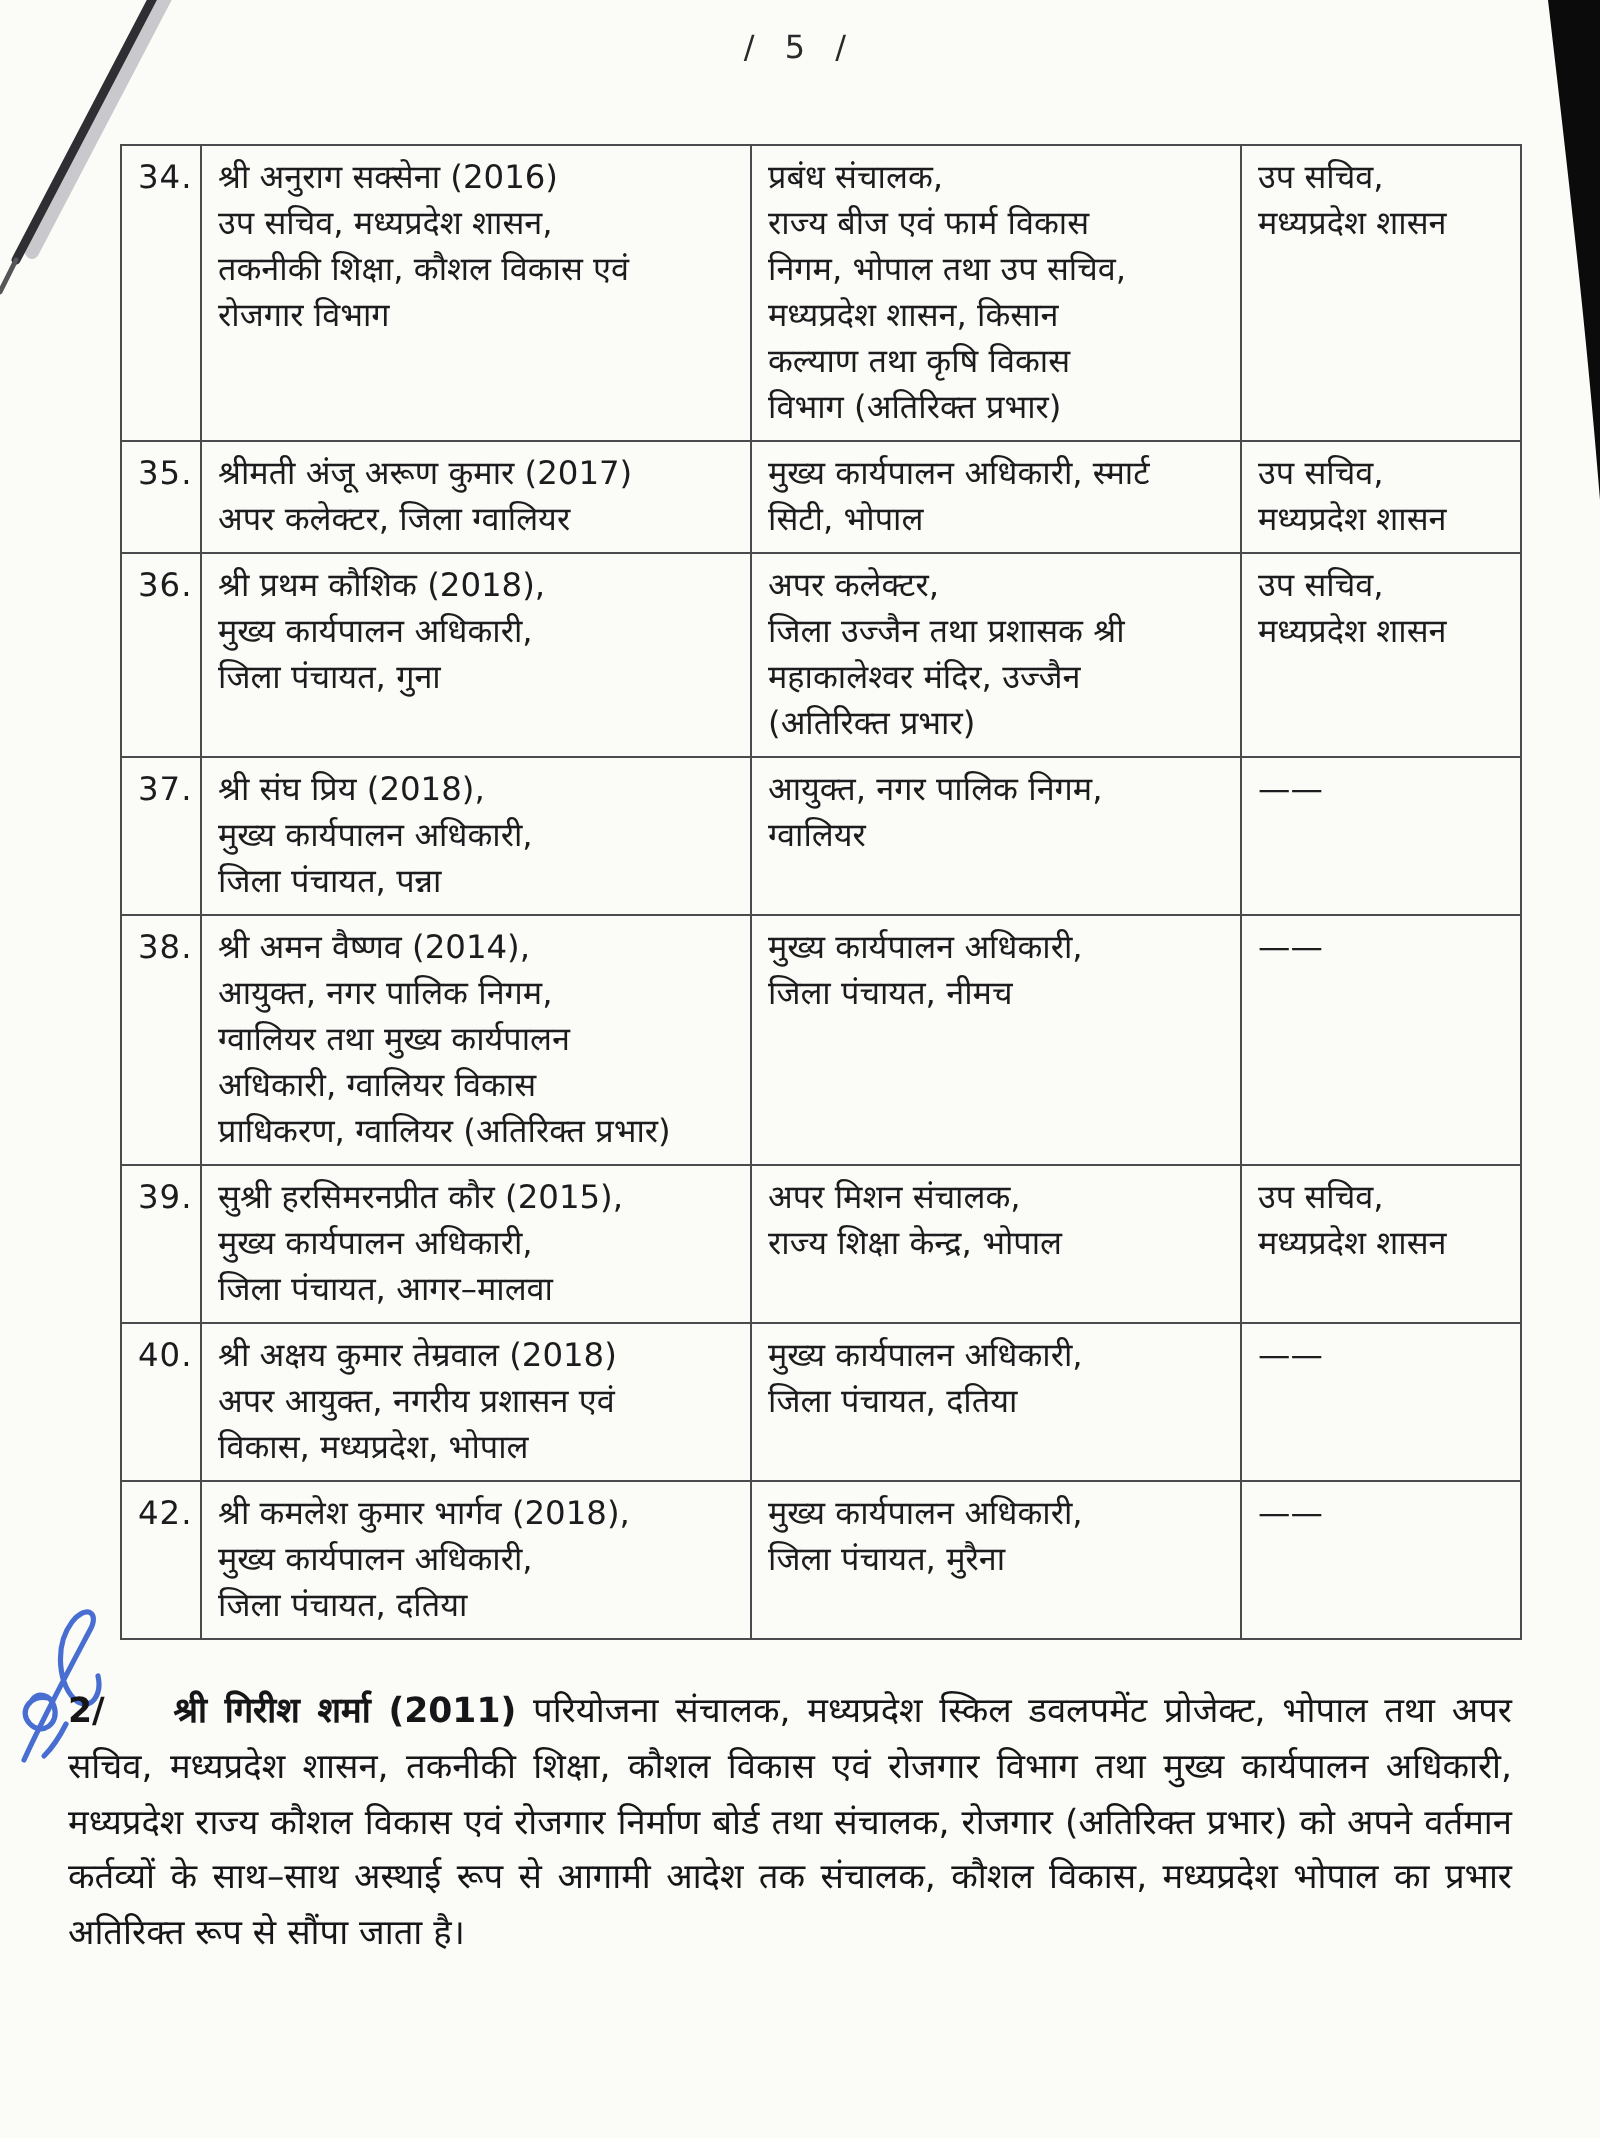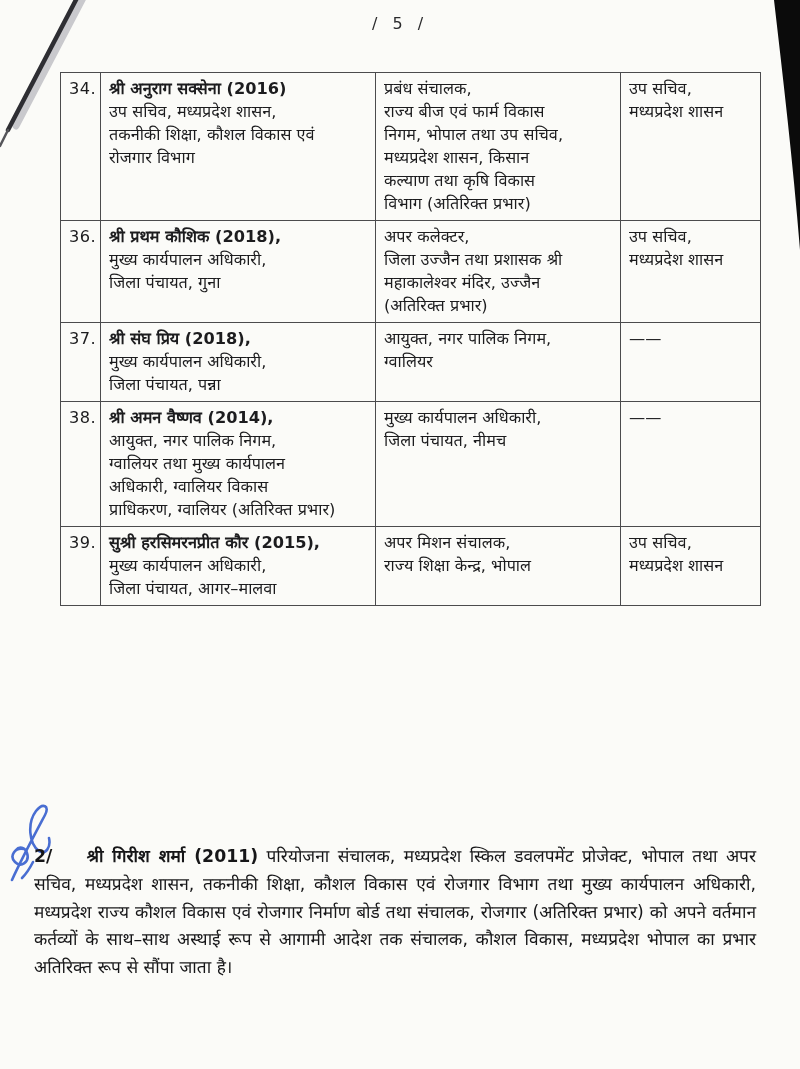--- a/index.html
+++ b/index.html
@@ -16,21 +16,21 @@
   }
   table.transfer{
     position:absolute;left:60px;top:72px;width:700px;
     border-collapse:collapse;table-layout:fixed;
   }
   table.transfer td{
     border:1.2px solid #4b4b4d;vertical-align:top;
     padding:4px 8px 5px 8px;font-size:16.2px;line-height:23px;
   }
   td.c-sno{text-align:center;padding-top:6px;font-size:15.5px;letter-spacing:0.5px;margin-top:48px;}
-  td.c-name .officer-name{font-weight:bold;display:block;}
+  td.c-name .officer-name{font-weight:normal;display:block;}
   td.c-name .officer-post{display:block;white-space:pre-line;}
   td.c-post{white-space:pre-line;}
   td.c-remark{white-space:pre-line;text-align:left;}
   .order-para{
     position:absolute;left:34px;top:843px;width:722px;margin:0;
     font-size:17.3px;line-height:27.8px;text-align:justify;color:#161618;
   }
   .bold{font-weight:bold;}
   .para-no{margin-right:26px;}
 </style>
@@ -70,20 +70,31 @@
     <td class="c-post">प्रबंध संचालक,
 राज्य बीज एवं फार्म विकास
 निगम, भोपाल तथा उप सचिव,
 मध्यप्रदेश शासन, किसान
 कल्याण तथा कृषि विकास
 विभाग (अतिरिक्त प्रभार)</td>
     <td class="c-remark">उप सचिव,
 मध्यप्रदेश शासन</td>
   </tr>
 
+  <tr>
+    <td class="c-sno">35.</td>
+    <td class="c-name">
+      <span class="officer-name">श्रीमती अंजू अरूण कुमार (2017)</span>
+      <span class="officer-post">अपर कलेक्टर, जिला ग्वालियर</span>
+    </td>
+    <td class="c-post">मुख्य कार्यपालन अधिकारी, स्मार्ट
+सिटी, भोपाल</td>
+    <td class="c-remark">उप सचिव,
+मध्यप्रदेश शासन</td>
+  </tr>
 
   <tr>
     <td class="c-sno">36.</td>
     <td class="c-name">
       <span class="officer-name">श्री प्रथम कौशिक (2018),</span>
       <span class="officer-post">मुख्य कार्यपालन अधिकारी,
 जिला पंचायत, गुना</span>
     </td>
     <td class="c-post">अपर कलेक्टर,
 जिला उज्जैन तथा प्रशासक श्री
@@ -125,22 +136,44 @@
       <span class="officer-name">सुश्री हरसिमरनप्रीत कौर (2015),</span>
       <span class="officer-post">मुख्य कार्यपालन अधिकारी,
 जिला पंचायत, आगर–मालवा</span>
     </td>
     <td class="c-post">अपर मिशन संचालक,
 राज्य शिक्षा केन्द्र, भोपाल</td>
     <td class="c-remark">उप सचिव,
 मध्यप्रदेश शासन</td>
   </tr>
 
+  <tr>
+    <td class="c-sno">40.</td>
+    <td class="c-name">
+      <span class="officer-name">श्री अक्षय कुमार तेम्रवाल (2018)</span>
+      <span class="officer-post">अपर आयुक्त, नगरीय प्रशासन एवं
+विकास, मध्यप्रदेश, भोपाल</span>
+    </td>
+    <td class="c-post">मुख्य कार्यपालन अधिकारी,
+जिला पंचायत, दतिया</td>
+    <td class="c-remark">——</td>
+  </tr>
 
 
+  <tr>
+    <td class="c-sno">42.</td>
+    <td class="c-name">
+      <span class="officer-name">श्री कमलेश कुमार भार्गव (2018),</span>
+      <span class="officer-post">मुख्य कार्यपालन अधिकारी,
+जिला पंचायत, दतिया</span>
+    </td>
+    <td class="c-post">मुख्य कार्यपालन अधिकारी,
+जिला पंचायत, मुरैना</td>
+    <td class="c-remark">——</td>
+  </tr>
 </tbody>
 </table>
 
 <p class="order-para">
   <span class="bold para-no">2/</span>
   <span class="bold">श्री गिरीश शर्मा (2011)</span>
   <span>परियोजना संचालक, मध्यप्रदेश स्किल डवलपमेंट प्रोजेक्ट, भोपाल तथा अपर सचिव, मध्यप्रदेश शासन, तकनीकी शिक्षा, कौशल विकास एवं रोजगार विभाग तथा मुख्य कार्यपालन अधिकारी, मध्यप्रदेश राज्य कौशल विकास एवं रोजगार निर्माण बोर्ड तथा संचालक, रोजगार (अतिरिक्त प्रभार) को अपने वर्तमान कर्तव्यों के साथ–साथ अस्थाई रूप से आगामी आदेश तक संचालक, कौशल विकास, मध्यप्रदेश भोपाल का प्रभार अतिरिक्त रूप से सौंपा जाता है।</span>
 </p>
 
 </body></html>

